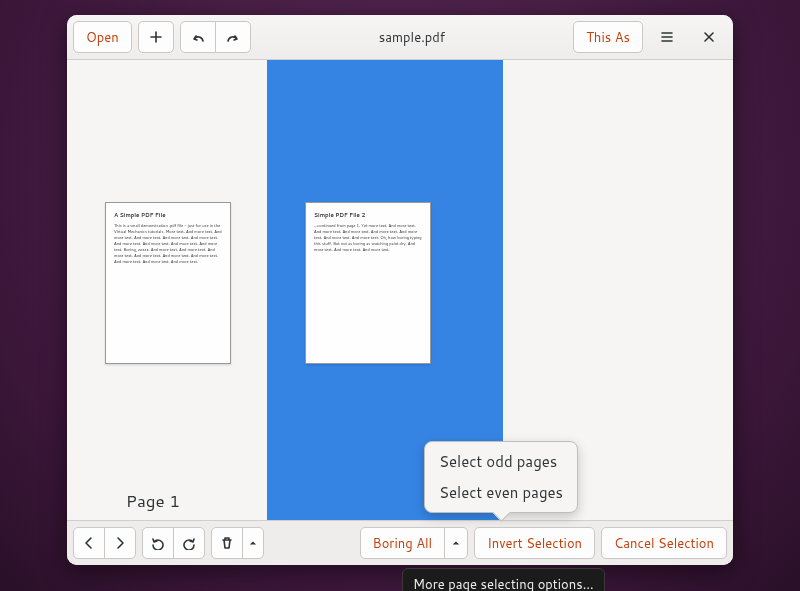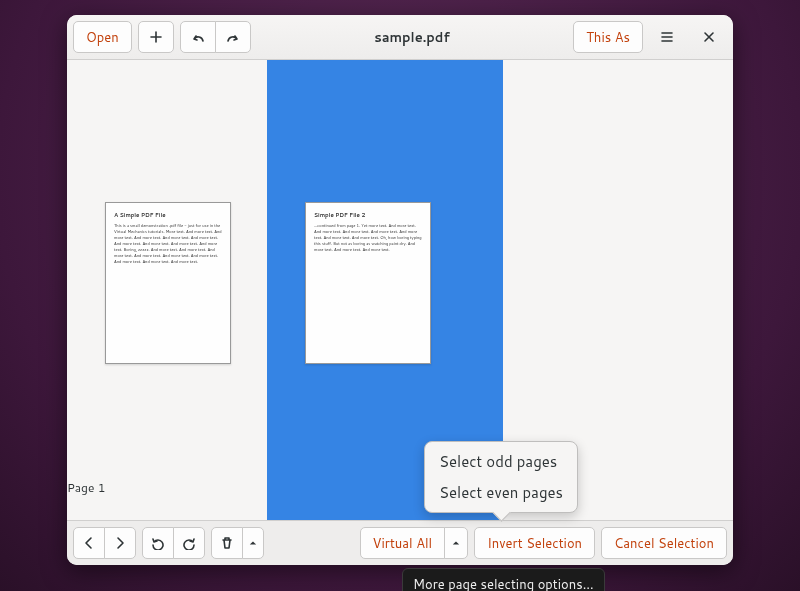--- a/index.html
+++ b/index.html
@@ -1,36 +1,36 @@
 <!DOCTYPE html>
 <html><head>
 <meta charset="utf-8">
 <style>
   html,body{margin:0;padding:0;height:100%;font-family:Cantarell,"Segoe UI",Ubuntu,Arial,sans-serif;font-size:13px;color:#2e3436}
   body{background:radial-gradient(circle at 50% 30%,#5a2a56 0%,#3d173b 70%,#2a1028 100%)}
   .window{position:absolute;left:67px;top:15px;width:666px;height:550px;background:#f6f5f4;border-radius:10px;box-shadow:0 6px 24px rgba(0,0,0,.5);display:flex;flex-direction:column;overflow:visible}
   .titlebar{height:44px;display:flex;align-items:center;padding:0 6px;border-bottom:1px solid #d0cfce;background:linear-gradient(#f6f5f4,#eeedec);border-radius:10px 10px 0 0}
   .titlebar .left,.titlebar .right{display:flex;gap:6px;align-items:center}
-  .titlebar .center{flex:1;text-align:center;font-weight:700}
+  .titlebar .center{flex:1;text-align:center;font-weight:400}
   .btn{height:30px;display:inline-flex;align-items:center;justify-content:center;padding:0 12px;background:#fdfdfd;border:1px solid #c9c8c7;border-radius:5px;cursor:pointer;user-select:none;font-size:13px;color:#c2410c}
   .btn.icon{width:34px;padding:0}
   .btn.icon.small{width:30px}
   .btn svg{width:14px;height:14px;stroke:#2e3436;fill:none;stroke-width:1.6;stroke-linecap:round;stroke-linejoin:round}
   .btn.flat{border-color:transparent;background:transparent}
   .btn-group{display:inline-flex}
   .btn-group .btn{border-radius:0;margin-left:-1px}
   .btn-group .btn:first-child{border-radius:5px 0 0 5px;margin-left:0}
   .btn-group .btn:last-child{border-radius:0 5px 5px 0}
   .content{flex:1;position:relative;overflow:hidden}
   .slot{position:absolute;top:0;bottom:0}
   .slot.sel{background:#3584e4}
   .page{position:absolute;width:124px;height:160px;background:#fefefe;border:1px solid #999;box-shadow:0 1px 2px rgba(0,0,0,.15)}
   .page .pc{position:absolute;left:8px;right:8px;top:8px;font-size:4px;color:#333;line-height:1.5}
   .page .pc h1{font-size:5.5px;margin:0 0 4px 0;font-weight:700}
-  .caption{position:absolute;bottom:24px;width:100%;text-align:left;font-size:12px}
+  .caption{position:absolute;bottom:8px;width:100%;text-align:center;font-size:17px}
   .slot.sel .caption{color:#fff}
   .bottombar{height:44px;display:flex;align-items:center;padding:0 6px;border-top:1px solid #d0cfce;background:#eeedec;justify-content:space-between;border-radius:0 0 10px 10px}
   .bottombar .lgrp,.bottombar .rgrp{display:flex;gap:6px}
   .popover{position:absolute;background:#f6f5f4;border:1px solid #bfbebd;border-radius:8px;box-shadow:0 4px 12px rgba(0,0,0,.2);padding:4px;z-index:5}
   .popover .item{padding:5px 10px;border-radius:4px;cursor:pointer;white-space:nowrap;font-size:15px}
   .popover .arrow{position:absolute;width:12px;height:12px;background:#f6f5f4;border-right:1px solid #bfbebd;border-bottom:1px solid #bfbebd;transform:rotate(45deg);bottom:-7px;left:50%;margin-left:-6px}
   .tooltip{position:absolute;background:#1b1b1b;color:#eee;border:1px solid #3a3a3a;border-radius:6px;padding:6px 10px;font-size:13px;z-index:6;white-space:nowrap}
 </style>
 </head>
 <body>
@@ -128,21 +128,21 @@
         </div>
         <div class="btn icon small" style="width:20px">
           <svg viewBox="0 0 10 10" style="width:8px;height:8px">
               <path d="M1 7l4-4 4 4z" fill="#2e3436" stroke="none"></path>
             </svg>
         </div>
       </div>
     </div>
     <div class="rgrp">
       <div class="btn-group">
-        <div class="btn">Virtual All</div>
+        <div class="btn">Boring All</div>
         <div class="btn icon small" style="width:22px">
           <svg viewBox="0 0 10 10" style="width:8px;height:8px">
               <path d="M1 7l4-4 4 4z" fill="#2e3436" stroke="none"></path>
             </svg>
         </div>
       </div>
       <div class="btn">Invert Selection</div>
       <div class="btn">Cancel Selection</div>
     </div>
   </div>

